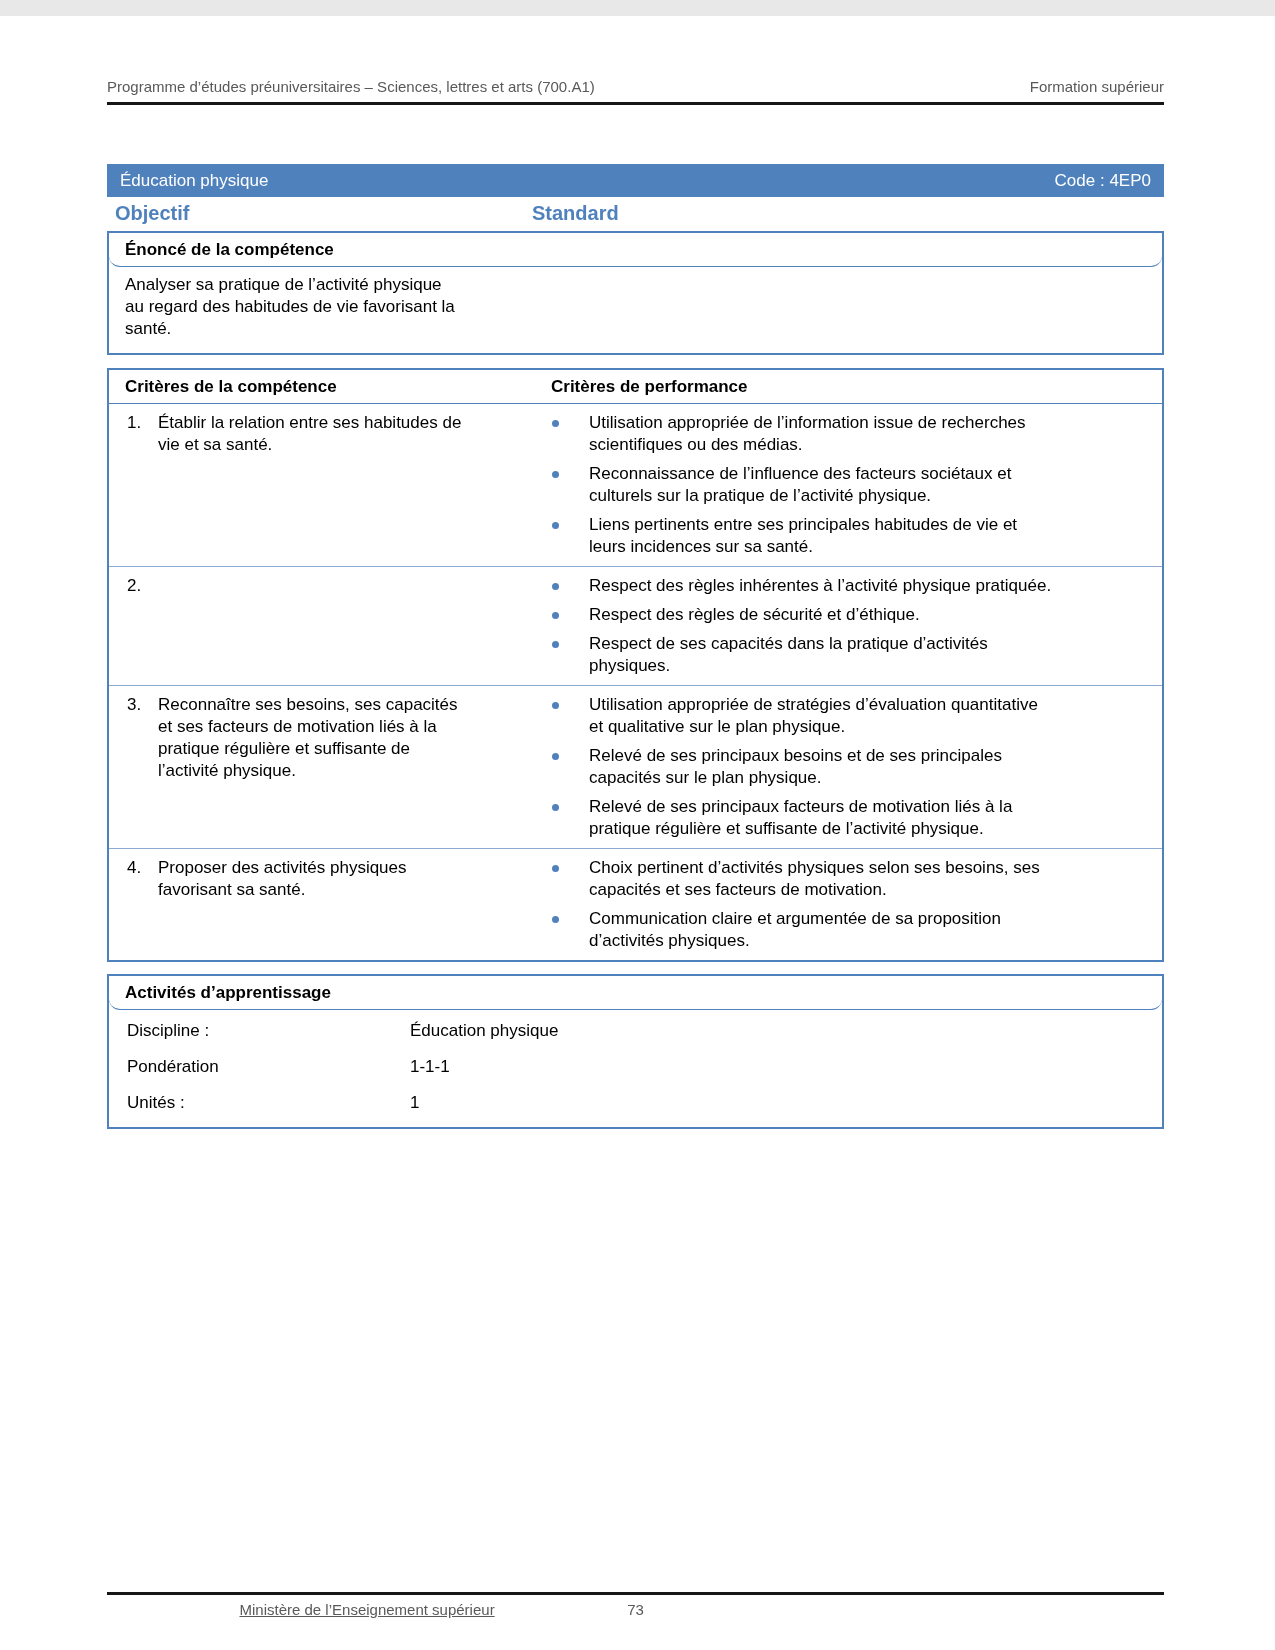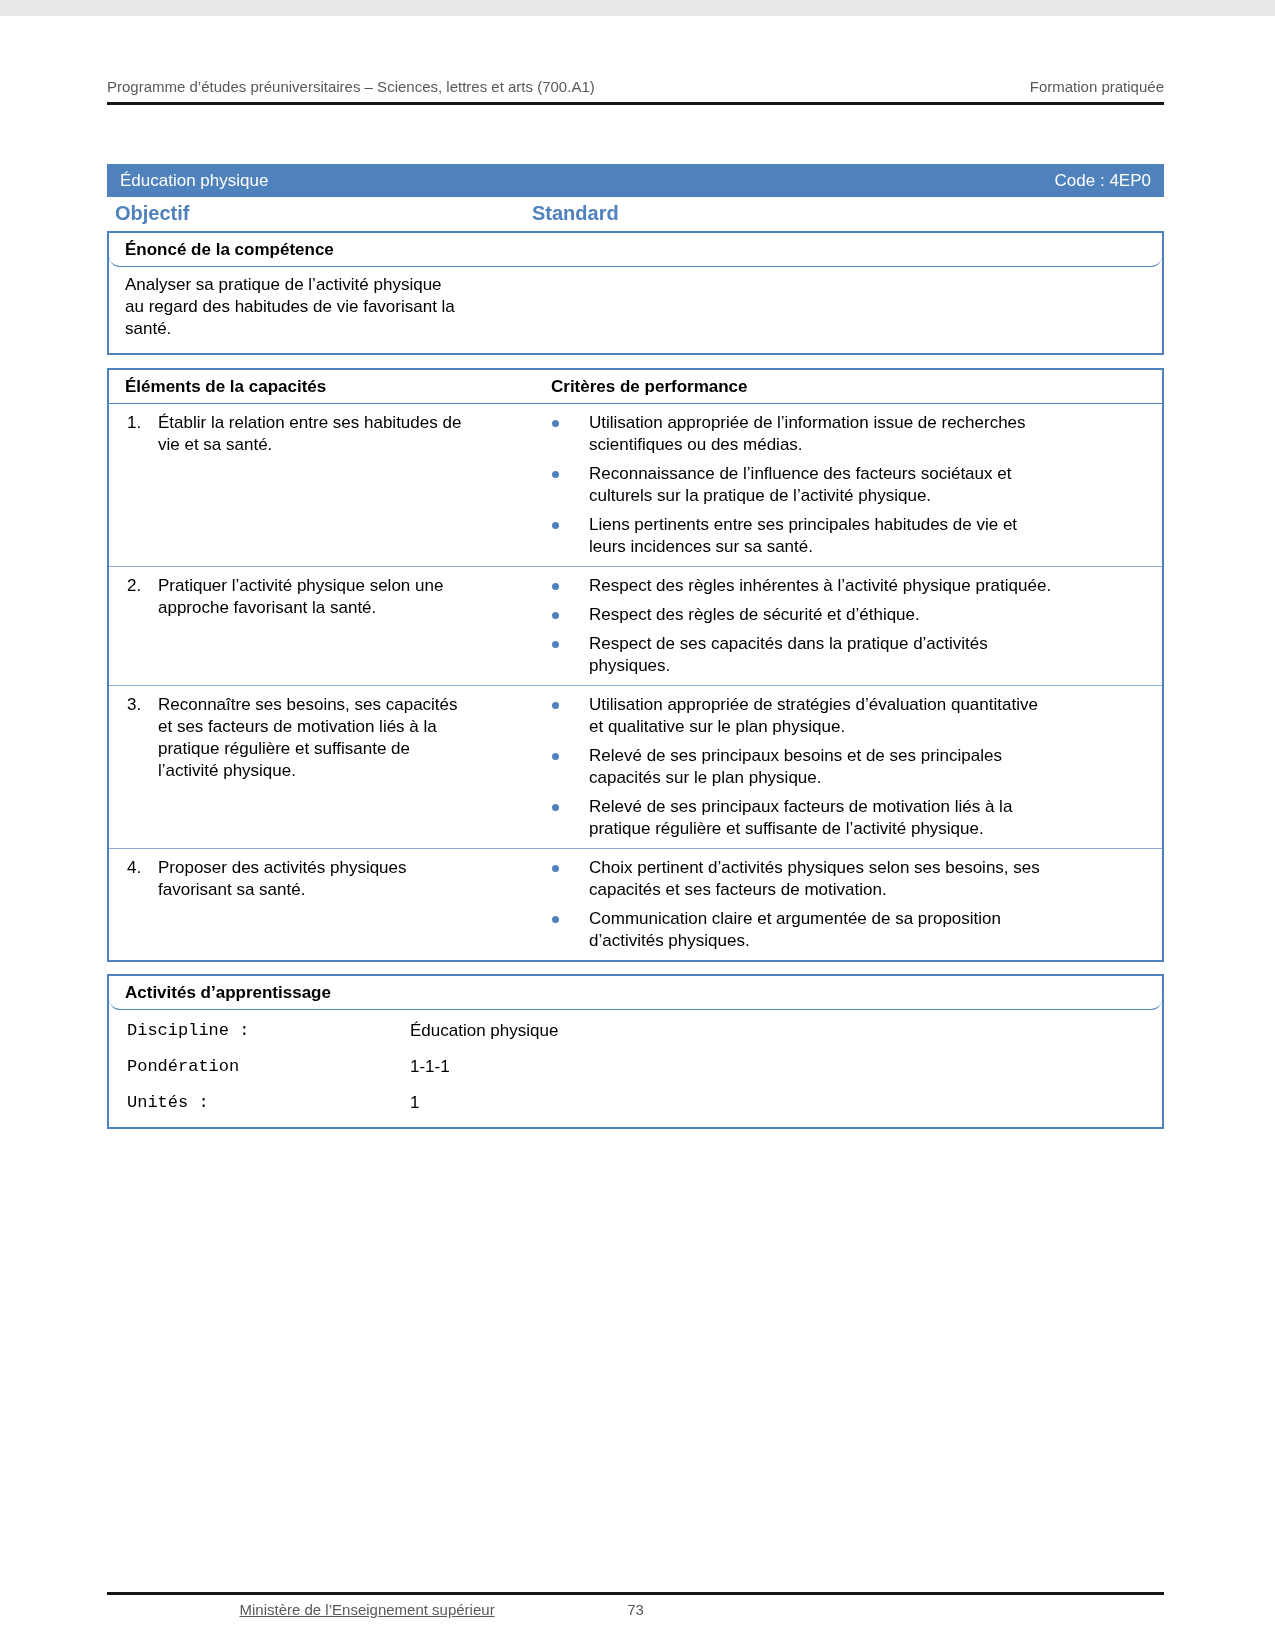--- a/index.html
+++ b/index.html
@@ -79,40 +79,40 @@
   .cell-right li:last-child{margin-bottom:0;}
   .cell-right li::before{
     content:"";position:absolute;left:3px;top:8px;
     width:7px;height:7px;border-radius:50%;background:#4F81BD;
   }
   
   .act{top:958px;}
   .act-body{padding:10px 14px 13px 18px;}
   .act-row{display:flex;font-size:17px;line-height:22px;margin-bottom:14px;}
   .act-row:last-child{margin-bottom:0;}
-  .act-label{width:283px;flex:none;font-family:Liberation Mono, monospace;}
+  .act-label{width:283px;flex:none;}
   
   .running-footer{
     position:absolute;left:107px;top:1576px;width:1057px;
     border-top:3px solid #161616;padding-top:6px;
     display:flex;align-items:flex-start;
     font-size:15px;color:#595959;box-sizing:border-box;
   }
   .running-footer .fleft{flex:1;text-align:center;text-decoration:underline;}
   .running-footer .fcenter{flex:0;text-align:center;}
   .running-footer .fright{flex:1;text-align:right;}
 </style>
 </head>
 <body>
 
 <div class="page">
 
   <div class="running-header">
     <span>Programme d’études préuniversitaires – Sciences, lettres et arts (700.A1)</span>
-    <span>Formation pratiquée</span>
+    <span>Formation supérieur</span>
   </div>
 
   <div class="title-bar">
     <span>Éducation physique</span>
     <span>Code : 4EP0</span>
   </div>
 
   <div class="col-heads">
     <span class="objectif">Objectif</span>
     <span class="standard">Standard</span>
@@ -120,21 +120,21 @@
 
   <div class="tbl enonce">
     <div class="tbl-head">Énoncé de la compétence</div>
     <div class="tbl-body prewrap">Analyser sa pratique de l’activité physique
 au regard des habitudes de vie favorisant la
 santé.</div>
   </div>
 
   <div class="tbl comp">
     <div class="comp-head-row">
-      <div class="comp-head c1">Éléments de la capacités</div>
+      <div class="comp-head c1">Critères de la compétence</div>
       <div class="comp-head c2">Critères de performance</div>
     </div>
 
     <div class="comp-row">
       <div class="cell-left">
         <span class="num">1.</span>
         <div class="el prewrap">Établir la relation entre ses habitudes de
 vie et sa santé.</div>
       </div>
       <div class="cell-right">
@@ -145,22 +145,20 @@
 culturels sur la pratique de l’activité physique.</li>
           <li class="prewrap">Liens pertinents entre ses principales habitudes de vie et
 leurs incidences sur sa santé.</li>
         </ul>
       </div>
     </div>
 
     <div class="comp-row">
       <div class="cell-left">
         <span class="num">2.</span>
-        <div class="el prewrap">Pratiquer l’activité physique selon une
-approche favorisant la santé.</div>
       </div>
       <div class="cell-right">
         <ul>
           <li class="prewrap">Respect des règles inhérentes à l’activité physique pratiquée.</li>
           <li class="prewrap">Respect des règles de sécurité et d’éthique.</li>
           <li class="prewrap">Respect de ses capacités dans la pratique d’activités
 physiques.</li>
         </ul>
       </div>
     </div>

